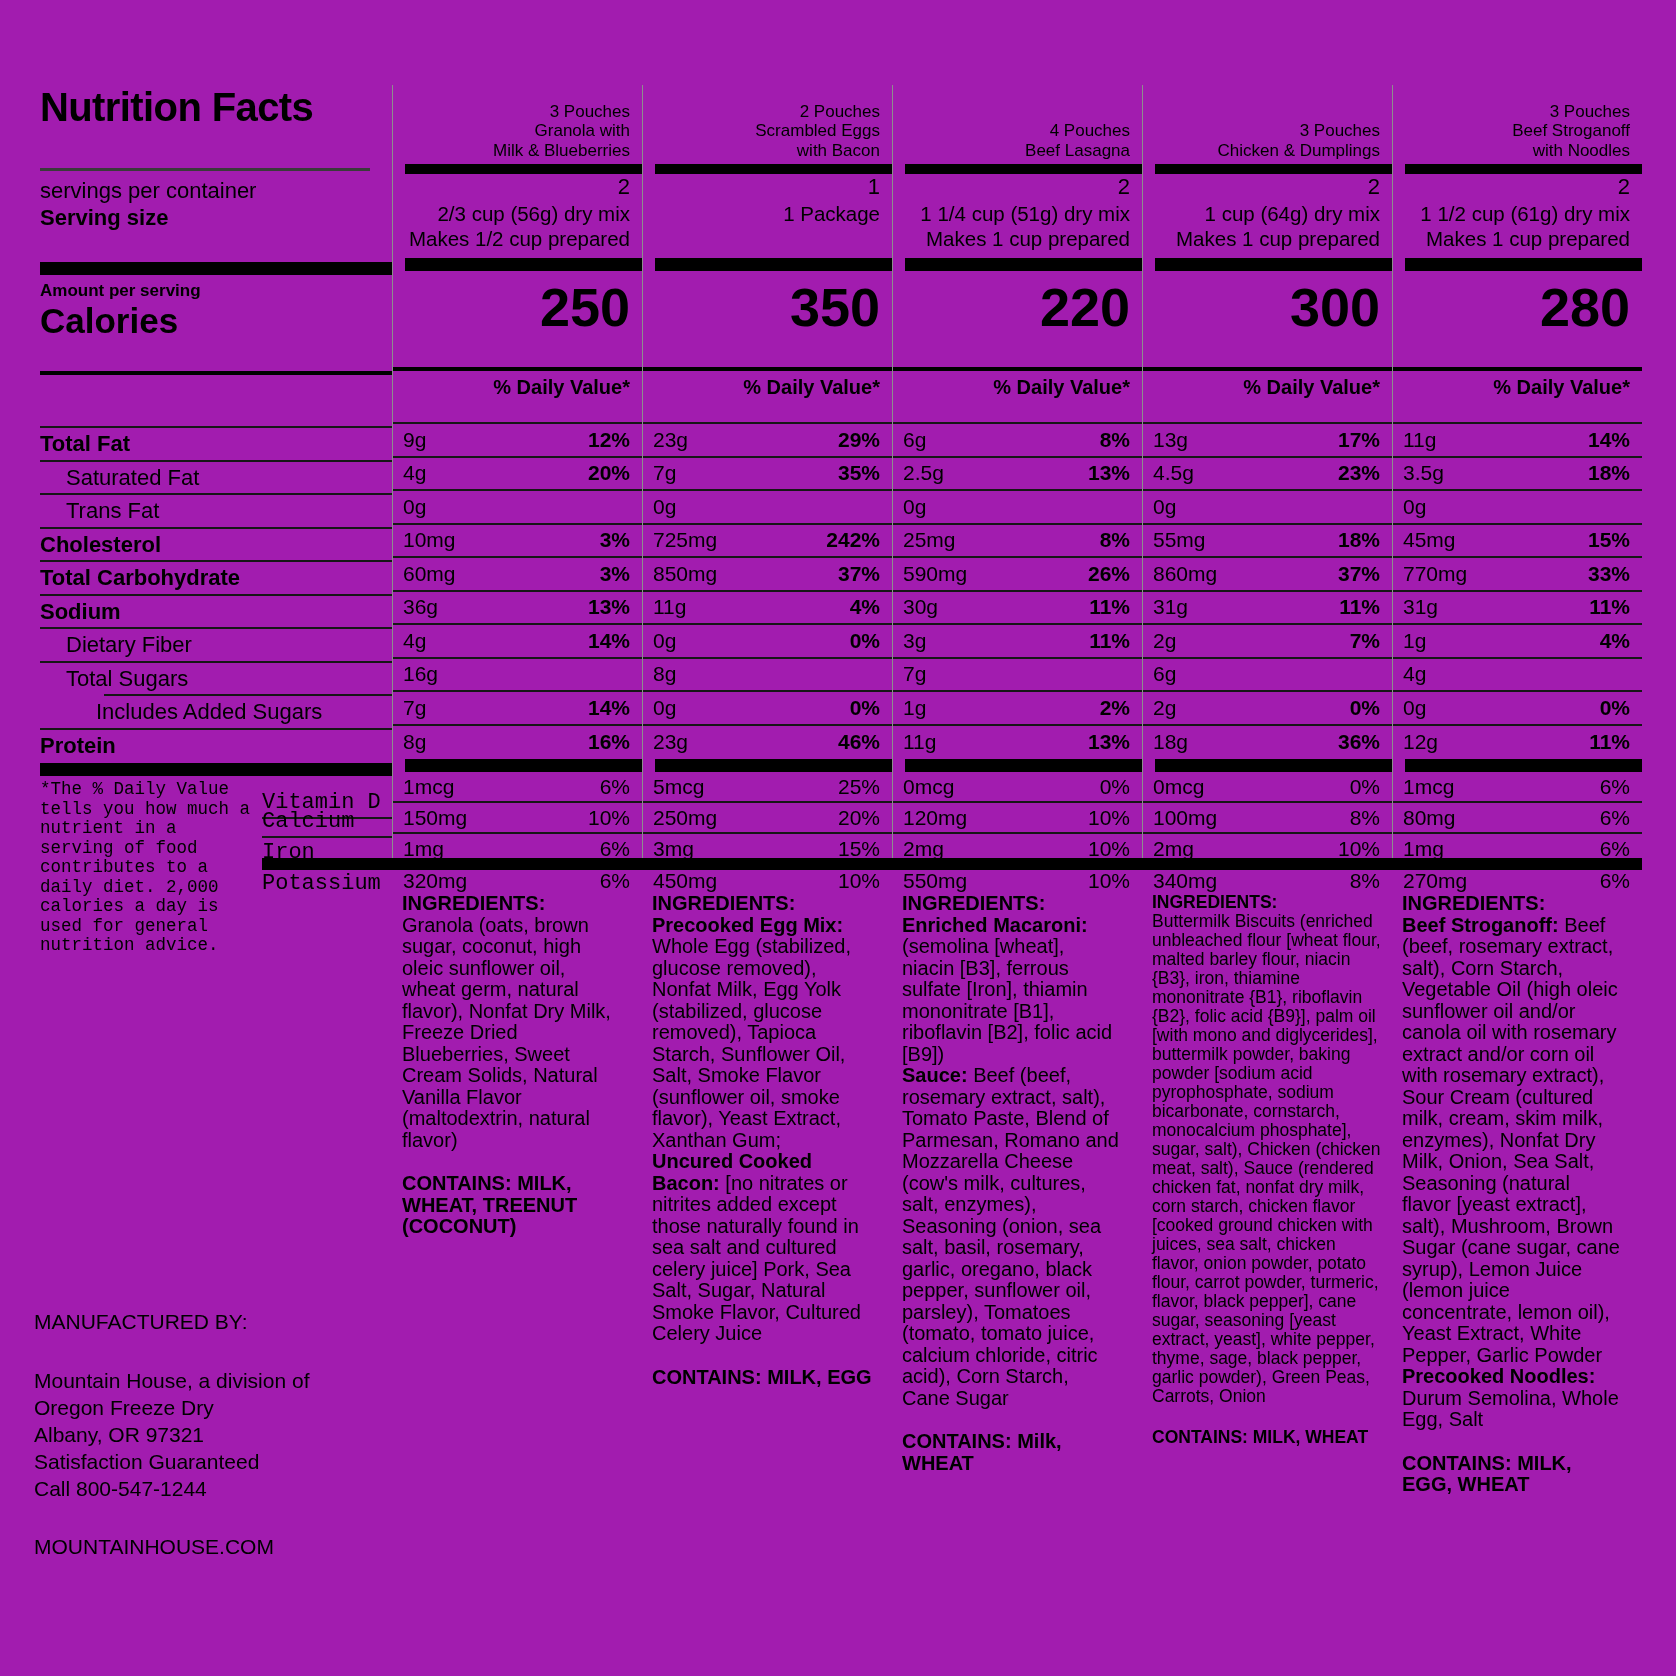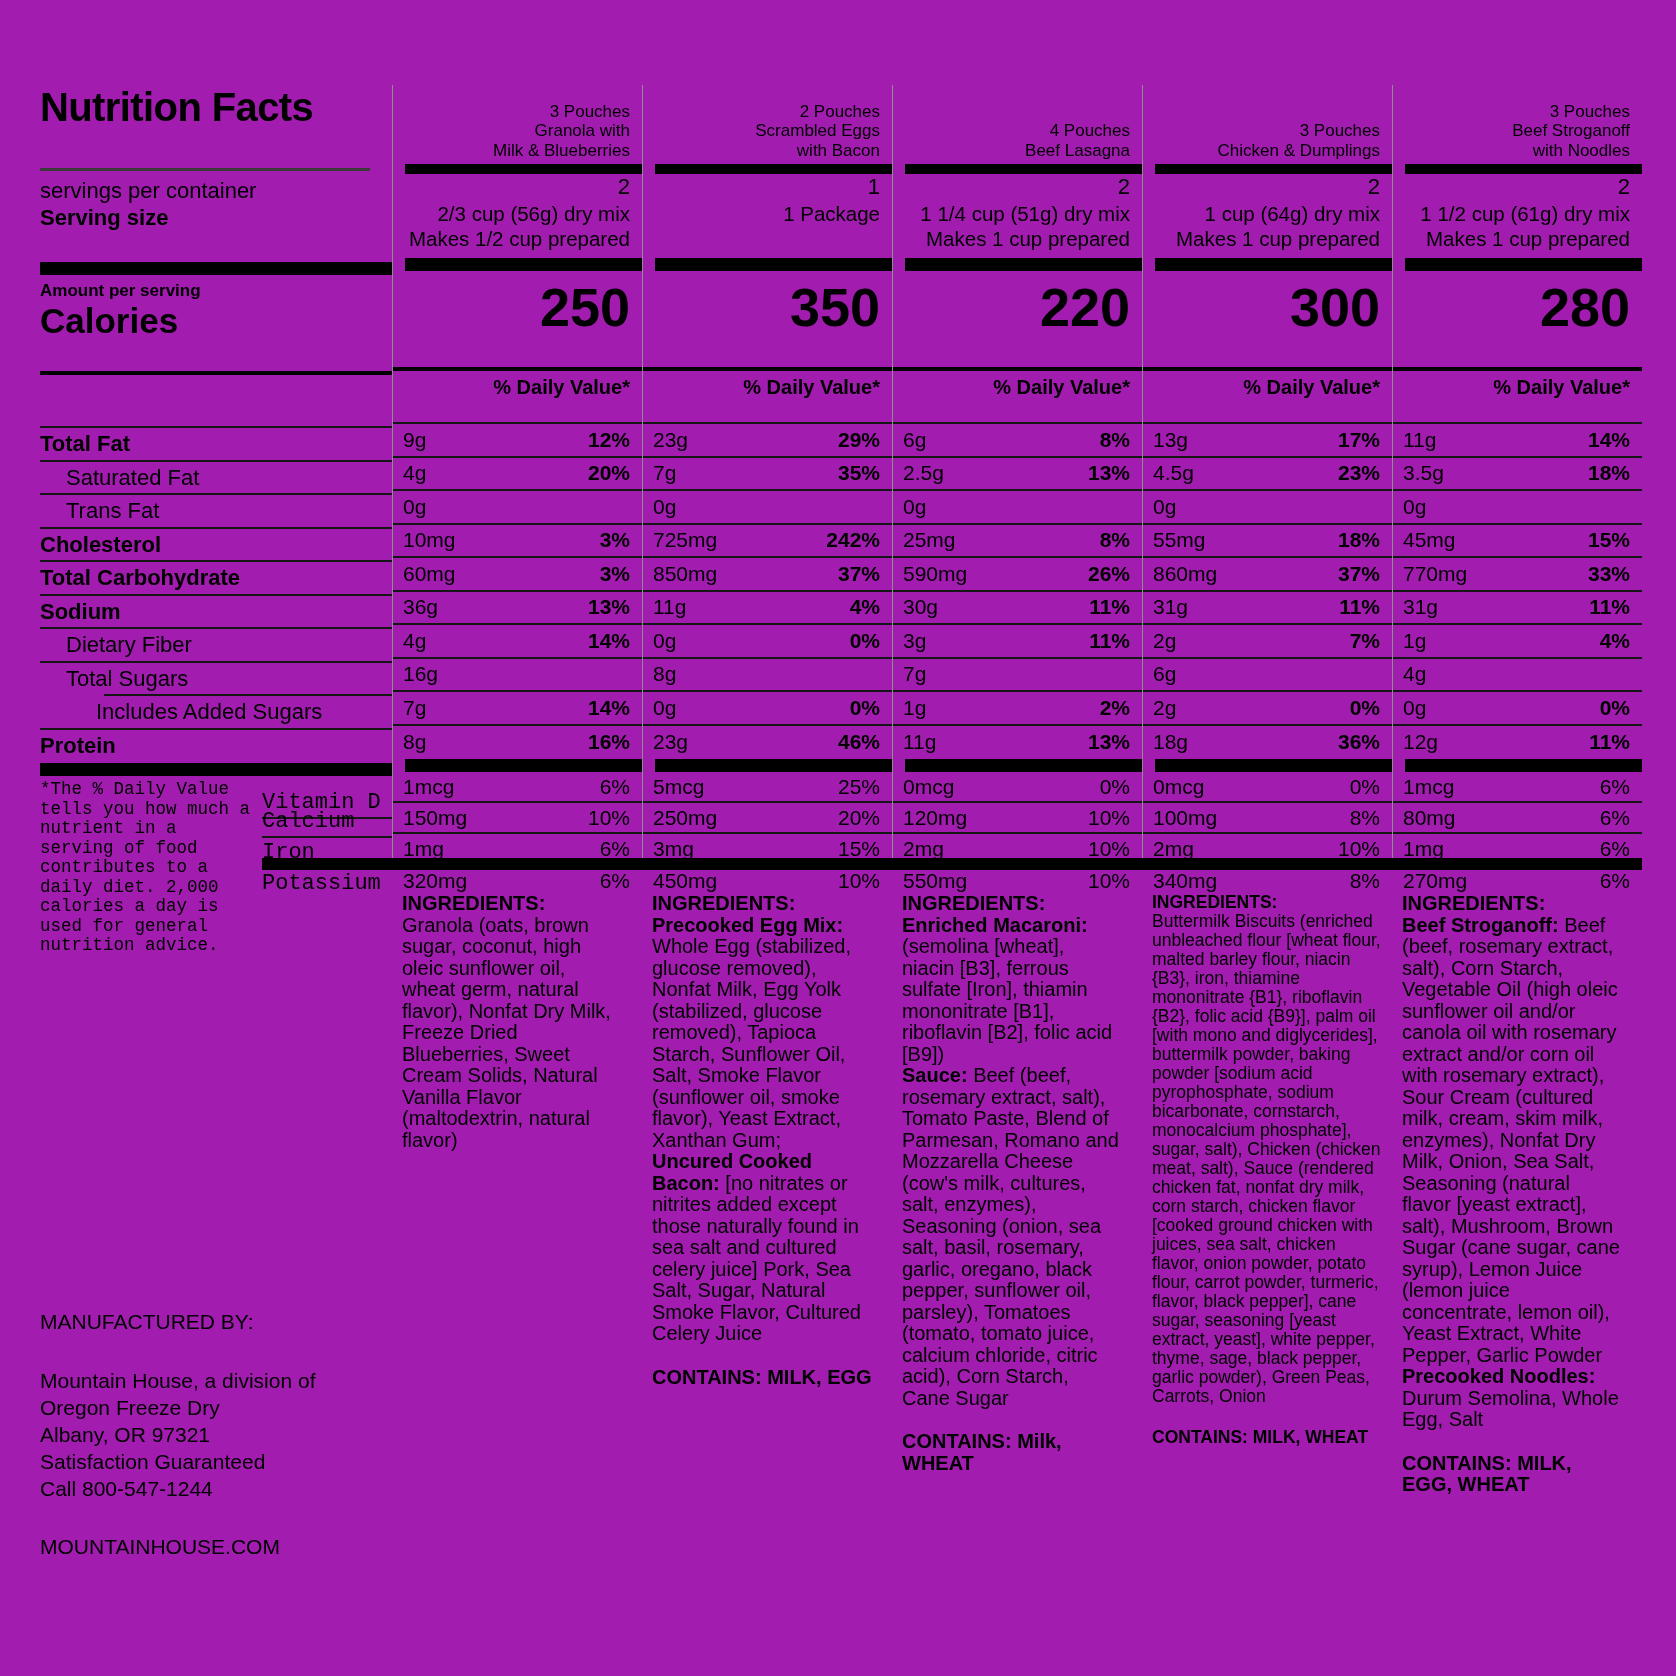--- a/index.html
+++ b/index.html
@@ -56,21 +56,21 @@
   .vlab{position:absolute;left:222px;width:130px;height:31px;font-size:22px;line-height:30px;}
 
   .bottom-bar{position:absolute;left:222px;right:0;bottom:0;height:12px;background:#000;}
 
   .ingredients{position:absolute;left:392px;top:893px;width:1255px;display:flex;}
   .ing-block{width:250px;padding:0 20px 0 10px;font-size:20px;line-height:21.5px;}
   .ing-block.small{font-size:17.5px;line-height:19px;padding-right:8px;}
   .ing-head{font-weight:700;}
   .contains{font-weight:700;margin-top:22px;}
 
-  .manufacturer{position:absolute;left:40px;top:1308px;font-size:21px;line-height:27px;}
+  .manufacturer{position:absolute;left:34px;top:1308px;font-size:21px;line-height:27px;}
   .mfg-head{margin-bottom:32px;}
   .mfg-sat{}
   .mfg-web{margin-top:31px;}
 </style>
 </head>
 <body>
 
 <div class="sheet">
 
   <div class="table" id="nf-table">
@@ -502,20 +502,21 @@
           <span class="dvr">6%</span>
         </div>
       </div>
       <div class="bottom-bar" id="bottomBar"></div>
   </div>
 
   <div class="ingredients" id="ingredients">
       <div class="ing-block">
         <div class="ing-head">INGREDIENTS:</div>
         <div class="ing-body"><span>Granola (oats, brown sugar, coconut, high oleic sunflower oil, wheat germ, natural flavor), Nonfat Dry Milk, Freeze Dried Blueberries, Sweet Cream Solids, Natural Vanilla Flavor (maltodextrin, natural flavor)</span></div>
+        <div class="contains">CONTAINS: MILK, WHEAT, TREENUT (COCONUT)</div>
       </div>
       <div class="ing-block">
         <div class="ing-head">INGREDIENTS:</div>
         <div class="ing-body"><span class="b">Precooked Egg Mix:</span><br><span>Whole Egg (stabilized, glucose removed), Nonfat Milk, Egg Yolk (stabilized, glucose removed), Tapioca Starch, Sunflower Oil, Salt, Smoke Flavor (sunflower oil, smoke flavor), Yeast Extract, Xanthan Gum;</span><br><span class="b">Uncured Cooked Bacon:</span><span> [no nitrates or nitrites added except those naturally found in sea salt and cultured celery juice] Pork, Sea Salt, Sugar, Natural Smoke Flavor, Cultured Celery Juice</span></div>
         <div class="contains">CONTAINS: MILK, EGG</div>
       </div>
       <div class="ing-block">
         <div class="ing-head">INGREDIENTS:</div>
         <div class="ing-body"><span class="b">Enriched Macaroni:</span><br><span>(semolina [wheat], niacin [B3], ferrous sulfate [Iron], thiamin mononitrate [B1], riboflavin [B2], folic acid [B9])</span><br><span class="b">Sauce:</span><span> Beef (beef, rosemary extract, salt), Tomato Paste, Blend of Parmesan, Romano and Mozzarella Cheese (cow's milk, cultures, salt, enzymes), Seasoning (onion, sea salt, basil, rosemary, garlic, oregano, black pepper, sunflower oil, parsley), Tomatoes (tomato, tomato juice, calcium chloride, citric acid), Corn Starch, Cane Sugar</span></div>
         <div class="contains">CONTAINS: Milk, WHEAT</div>

